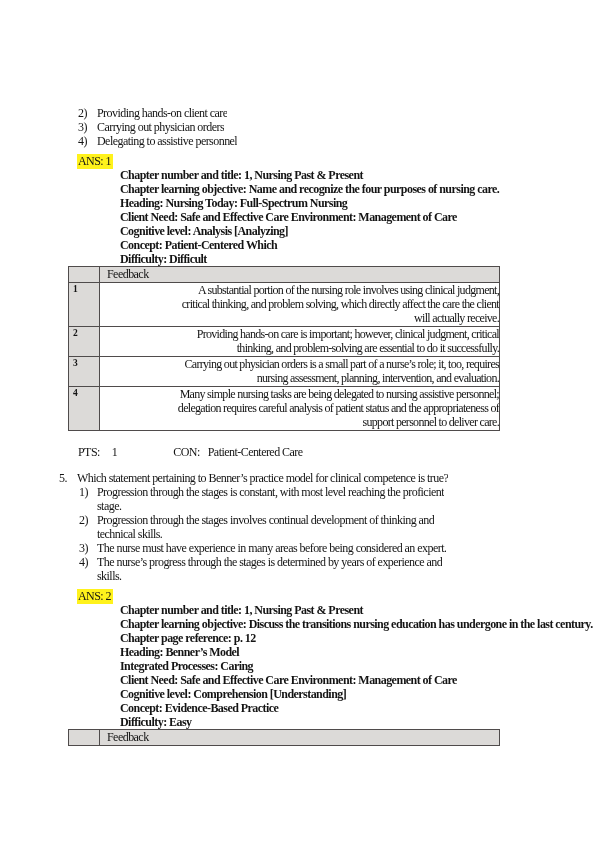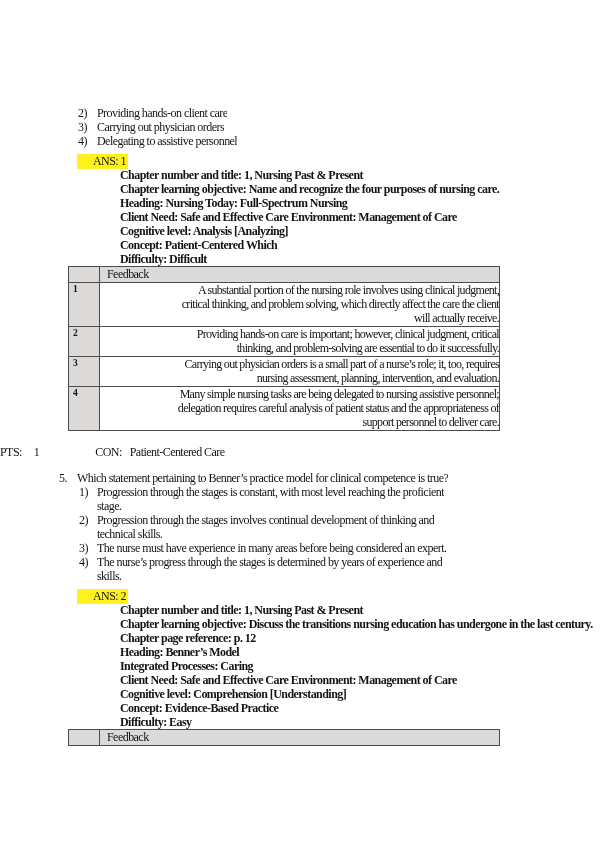--- a/index.html
+++ b/index.html
@@ -23,21 +23,21 @@
   
   .choice-list { margin-left: 78px; }
   .choice-row { display: flex; }
   .choice-num { width: 19px; flex: 0 0 19px; }
   .choice-lines { max-width: 460px; }
 
   
   .ans-wrap { margin-left: 77px; margin-top: 6px; }
   .ans-highlight {
     background: #fff21c;
-    padding: 0 2px 1px 16px;
+    padding: 0 2px 1px 1px;
   }
 
   
   .rationale { margin-left: 120px; width: 523px; font-weight: bold; }
   .rationale div { white-space: nowrap; overflow: hidden; }
 
   
   .fb-table {
     margin-left: 68px;
     width: 432px;
@@ -58,21 +58,21 @@
     padding-left: 4px !important;
   }
   .fb-headcell {
     background: #dcdad8;
     padding-left: 7px !important;
   }
   .fb-text { padding-left: 7px !important; letter-spacing: -0.7px; text-align: right; }
   .fb-text div { white-space: nowrap; overflow: hidden; }
 
   
-  .pts-row { display: flex; margin-top: 14px; }
+  .pts-row { display: flex; margin-left: 78px; margin-top: 14px; }
   .pts-value { margin-left: 12px; }
   .con-label { margin-left: 56px; }
   .con-value { margin-left: 8px; }
 
   
   .question-row { display: flex; margin-left: 59px; margin-top: 12px; }
   .question-num { width: 18px; flex: 0 0 18px; }
   .q-choice-list { margin-left: 79px; }
   .q-choice-row { display: flex; }
   .q-choice-num { width: 18px; flex: 0 0 18px; }

